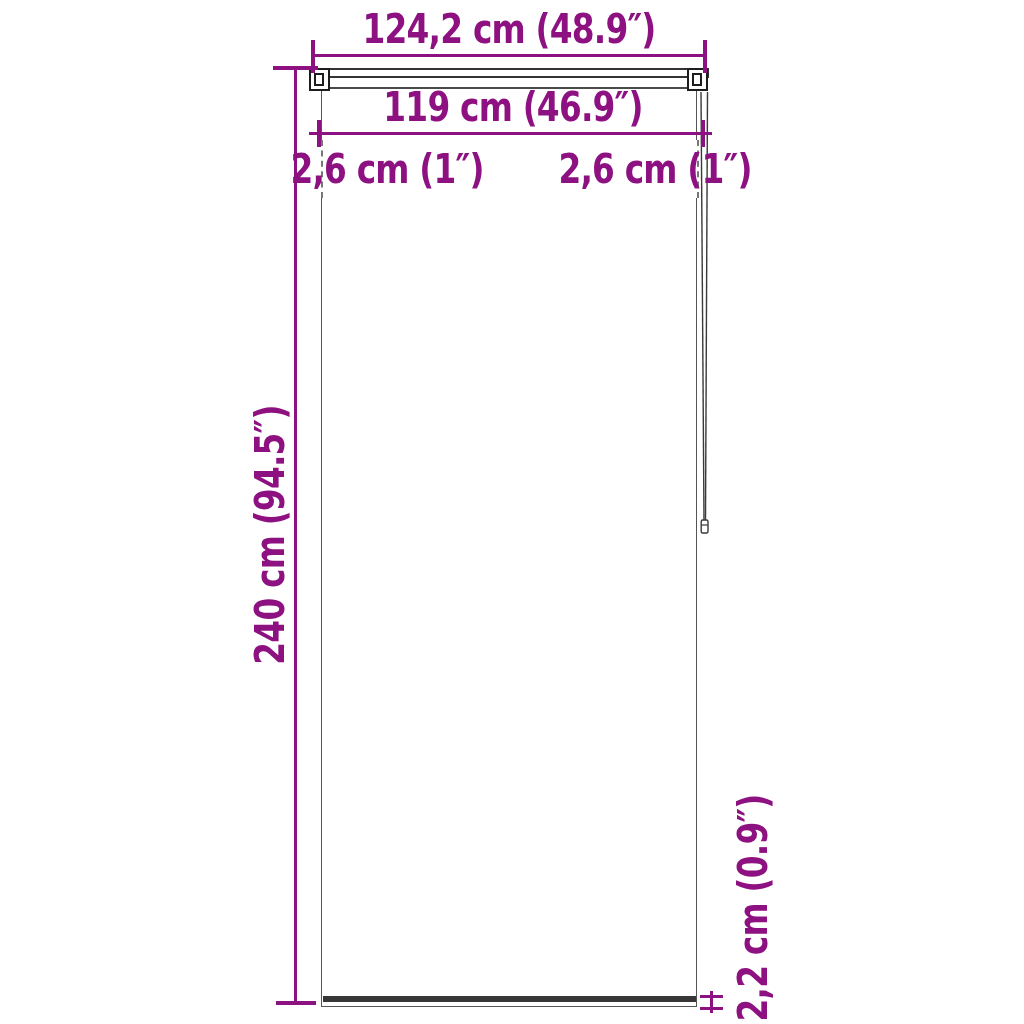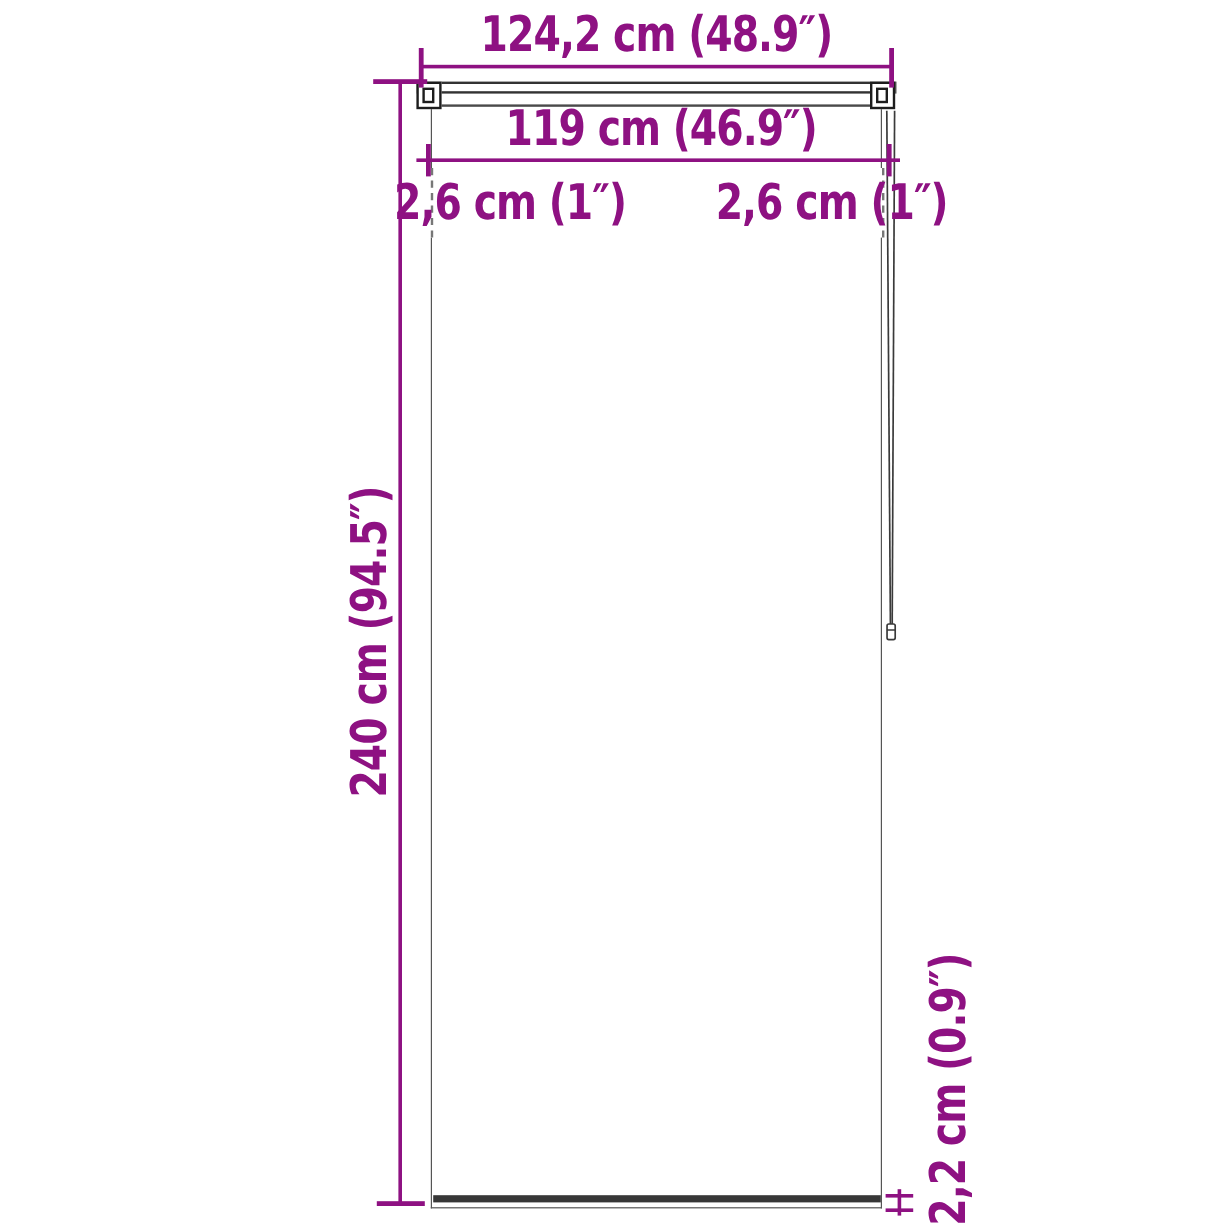--- a/index.html
+++ b/index.html
@@ -6,21 +6,20 @@
     --accent:#8e1182;
     --line:#3a3a3a;
   }
   html,body{margin:0;padding:0;background:#fff;}
   #canvas{
     position:relative;
     width:985px;height:1024px;
     background:#fff;
     overflow:hidden;
     font-family:"DejaVu Sans","Liberation Sans",sans-serif;
-    margin-left:38px;
   }
   .abs{position:absolute;}
 
   
   .rail{
     left:309px;top:68px;width:396px;height:6px;
     border:2px solid #333;background:#fff;
   }
   .roller-line{left:329px;top:87px;width:360px;height:2px;background:#4a4a4a;}
   .panel{

